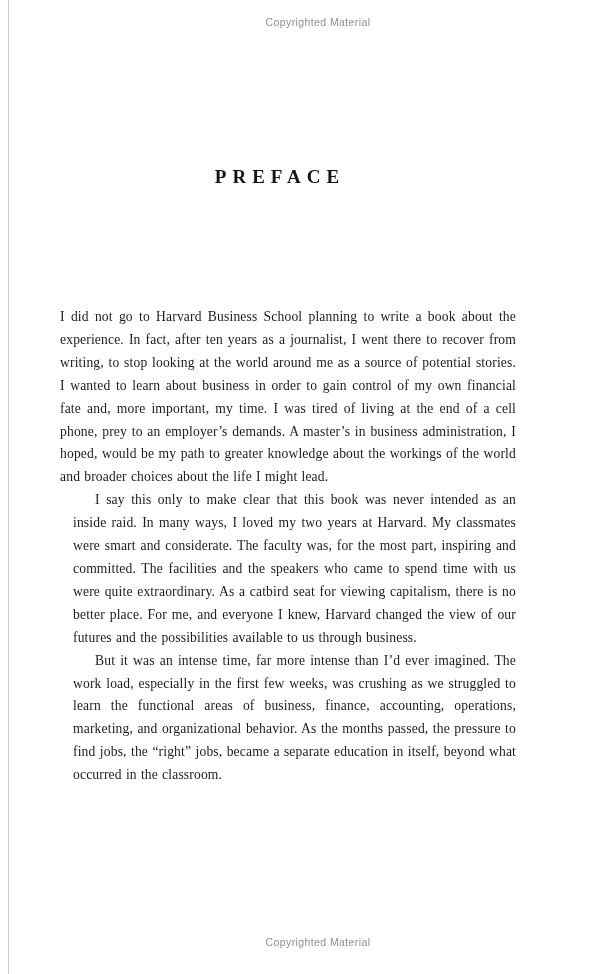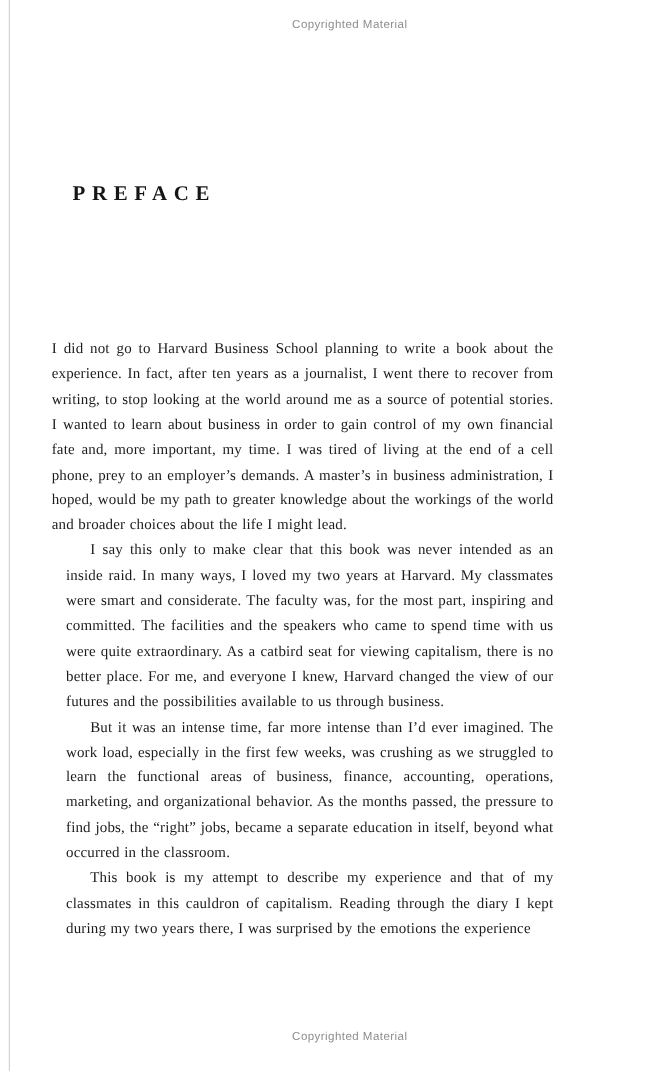--- a/index.html
+++ b/index.html
@@ -36,35 +36,35 @@
     font-size: 10.5px;
     color: #8e8e8e;
     letter-spacing: 0.4px;
     padding-left: 36px;
   }
   .copyright-top { top: 16px; }
   .copyright-bottom { top: 936px; }
   .title {
     position: absolute;
     top: 166px;
-    left: 66px;
+    left: 52px;
     width: 456px;
     margin: 0;
-    text-align: left;
+    text-align: center;
     font-family: "Liberation Serif", serif;
     font-size: 19px;
     font-weight: bold;
     letter-spacing: 6px;
     margin-right: -6px; 
     color: #151515;
   }
   .body-text {
     position: absolute;
     top: 306px;
-    left: 47px;
+    left: 60px;
     width: 456px;
     color: #1b1b1b;
   }
   .para {
     margin: 0;
     font-size: 13.6px;
     line-height: 22.9px;
     text-align: justify;
     letter-spacing: 0.15px;
     word-spacing: 0.6px;
@@ -81,17 +81,16 @@
   <div class="page-edge"></div>
 
   <div class="copyright copyright-top">Copyrighted Material</div>
 
   <h1 class="title">PREFACE</h1>
 
   <div class="body-text">
     <p class="para">I did not go to Harvard Business School planning to write a book about the experience. In fact, after ten years as a journalist, I went there to recover from writing, to stop looking at the world around me as a source of potential stories. I wanted to learn about business in order to gain control of my own financial fate and, more important, my time. I was tired of living at the end of a cell phone, prey to an employer’s demands. A master’s in business administration, I hoped, would be my path to greater knowledge about the workings of the world and broader choices about the life I might lead.</p>
     <p class="para indent">I say this only to make clear that this book was never intended as an inside raid. In many ways, I loved my two years at Harvard. My classmates were smart and considerate. The faculty was, for the most part, inspiring and committed. The facilities and the speakers who came to spend time with us were quite extraordinary. As a catbird seat for viewing capitalism, there is no better place. For me, and everyone I knew, Harvard changed the view of our futures and the possibilities available to us through business.</p>
     <p class="para indent">But it was an intense time, far more intense than I’d ever imagined. The work load, especially in the first few weeks, was crushing as we struggled to learn the functional areas of business, finance, accounting, operations, marketing, and organizational behavior. As the months passed, the pressure to find jobs, the “right” jobs, became a separate education in itself, beyond what occurred in the classroom.</p>
-    <p class="para indent">This book is my attempt to describe my experience and that of my classmates in this cauldron of capitalism. Reading through the diary I kept during my two years there, I was surprised by the emotions the experience</p>
   </div>
 
   <div class="copyright copyright-bottom">Copyrighted Material</div>
 </div>
 
 </body></html>

